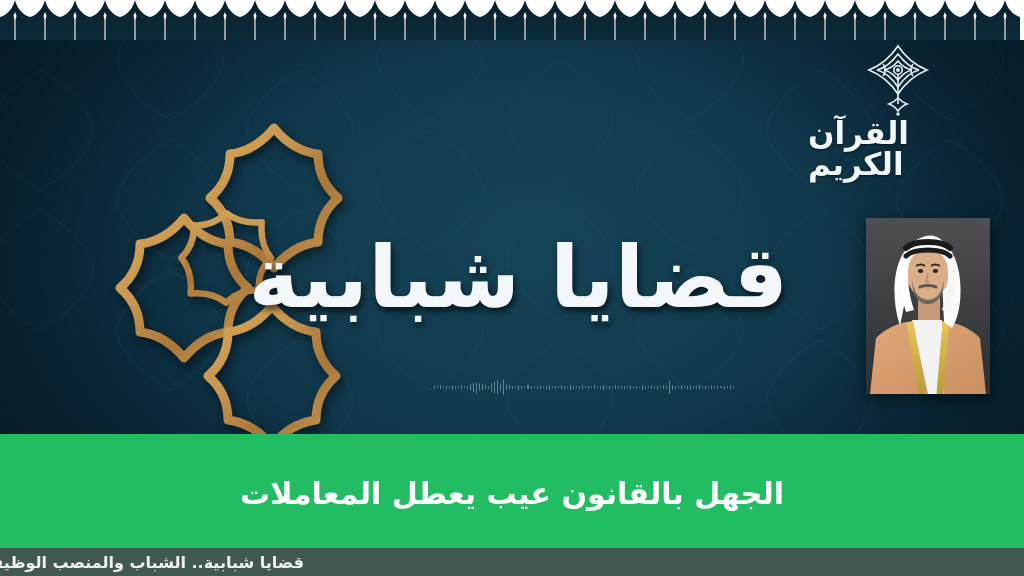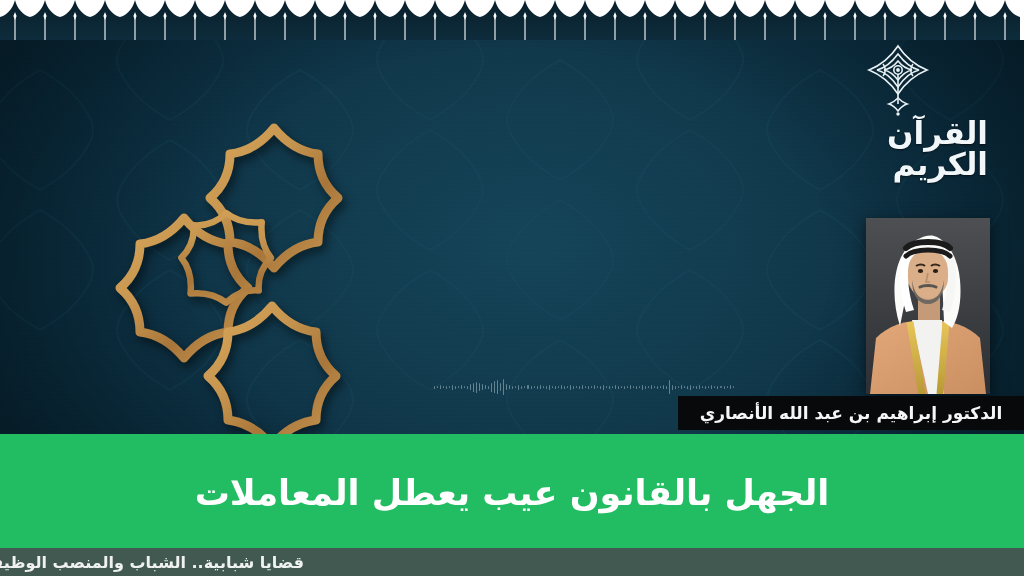--- a/index.html
+++ b/index.html
@@ -48,21 +48,21 @@
     z-index:3;
     filter:drop-shadow(3px 5px 5px rgba(0,0,0,.5));
   }
   .gold-motif svg{ width:100%; height:100%; display:block; }
 
   
   .logo{
     position:absolute; right:36px; top:42px;
     width:180px; height:160px;
     z-index:5;
-    text-align:right;
+    text-align:left;
     color:#eef4f6;
   }
   .logo-ornament{ height:78px; display:flex; align-items:center; justify-content:center; }
   .logo-ornament svg{ display:block; }
   .logo-arabic{
     font-family:"DejaVu Sans", sans-serif;
     font-size:31px; font-weight:700;
     letter-spacing:-1px;
     line-height:1;
     direction:rtl;
@@ -141,21 +141,21 @@
   }
   .headline{
     position:absolute; left:0; right:0; top:470px;
     height:46px;
     display:flex; align-items:center; justify-content:center;
     z-index:8;
   }
   .headline span{
     direction:rtl;
     font-family:"DejaVu Sans", sans-serif;
-    font-size:35px; font-weight:700;
+    font-size:30px; font-weight:700;
     color:#ffffff;
     white-space:nowrap;
     letter-spacing:-.5px;
   }
 
   
   .ticker{
     position:absolute; left:0; right:0; bottom:0; height:28px;
     background:rgba(70,75,78,.88);
     z-index:9;
@@ -392,20 +392,21 @@
       <i style="height: 4px;"></i>
       <i style="height: 2px;"></i>
       <i style="height: 3px;"></i>
       <i style="height: 2px;"></i>
       <i style="height: 3px;"></i>
       <i style="height: 2px;"></i>
       <i style="height: 4px;"></i>
       <i style="height: 2px;"></i>
     </div>
 
+  <div class="programme-title">قضايا شبابية</div>
 
   <div class="logo">
     <div class="logo-ornament">
       <svg width="74" height="78" viewBox="0 0 74 78">
         <g fill="none" stroke="#e9f1f4" stroke-width="1.6">
           <path d="M37,4 C45,16 56,24 66,28 C56,32 45,40 37,52 C29,40 18,32 8,28 C18,24 29,16 37,4 Z"></path>
           <path d="M37,12 C43,20 50,26 58,28 C50,30 43,36 37,45 C31,36 24,30 16,28 C24,26 31,20 37,12 Z"></path>
           <path d="M37,19 C41,24 46,27 51,28 C46,29 41,33 37,38 C33,33 28,29 23,28 C28,27 33,24 37,19 Z"></path>
           <circle cx="37" cy="28" r="4.2"></circle>
           <path d="M37,32 L37,62"></path>
@@ -465,23 +466,20 @@
       <ellipse cx="54.5" cy="53" rx="2.6" ry="2" fill="#2a1d12"></ellipse>
       <ellipse cx="69.5" cy="53" rx="2.6" ry="2" fill="#2a1d12"></ellipse>
 
       <path d="M62,55 L60,64 L64,64" stroke="#b98f6b" stroke-width="1.6" fill="none"></path>
 
       <path d="M54,69 C58,67 66,67 70,69" stroke="#5a5550" stroke-width="3" fill="none" stroke-linecap="round"></path>
       <path d="M46,62 C46,78 53,86 62,86 C71,86 78,78 78,62 C76,76 70,82 62,82 C54,82 48,76 46,62 Z" fill="#6d6862"></path>
     </svg>
   </div>
 
-  <div class="presenter-name">
-    <span>الدكتور إبراهيم بن عبد الله الأنصاري</span>
-  </div>
 
   <div class="green-band"></div>
   <div class="headline">
     <span>الجهل بالقانون عيب يعطل المعاملات</span>
   </div>
 
   <div class="ticker">
     <span>قضايا شبابية.. الشباب والمنصب الوظيفي</span>
   </div>
 

